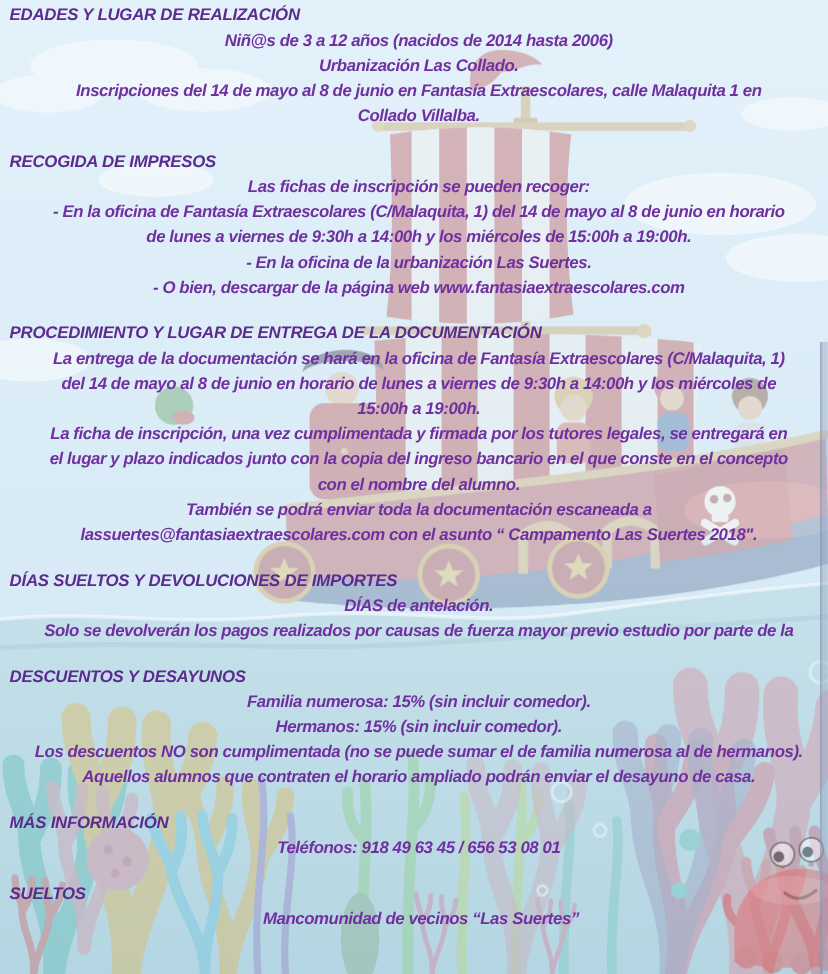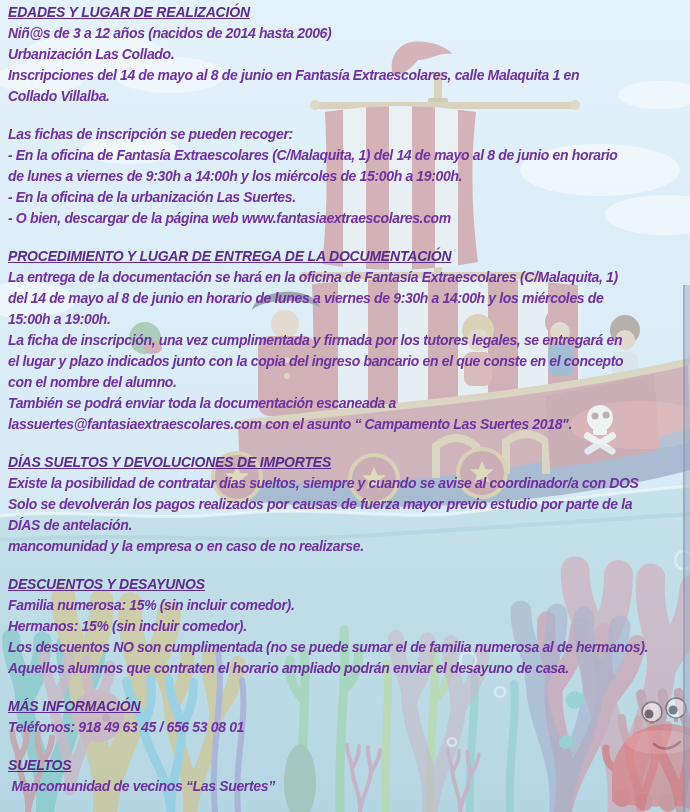--- a/index.html
+++ b/index.html
@@ -17,30 +17,30 @@
   svg.bg{position:absolute;left:0;top:0;z-index:0;}
   .content{
     position:relative;z-index:2;
     padding:2px 0 0 8px;
   }
   .sec{margin:0 0 17px 0;}
   .sec h2{
     margin:0;
     font:italic bold 14px/21px "Liberation Sans",sans-serif;
     color:var(--heading);
-    text-decoration:underline;
     letter-spacing:-0.2px;
     white-space:pre;
   }
   .sec p{
     margin:0;
     font:italic bold 14px/21px "Liberation Sans",sans-serif;
     color:var(--body);
     letter-spacing:-0.35px;
     white-space:pre;
+    text-align:center;
   }
 </style>
 </head>
 <body>
 
 <div class="poster">
 
   <svg class="bg" width="690" height="812" viewBox="0 0 690 812">
     <defs>
       <linearGradient id="skyGrad" x1="0" y1="0" x2="0" y2="1">
@@ -233,43 +233,42 @@
 
   <div class="content">
       <section class="sec">
         <h2>EDADES Y LUGAR DE REALIZACIÓN</h2>
         <p>Niñ@s de 3 a 12 años (nacidos de 2014 hasta 2006)</p>
         <p>Urbanización Las Collado.</p>
         <p>Inscripciones del 14 de mayo al 8 de junio en Fantasía Extraescolares, calle Malaquita 1 en</p>
         <p>Collado Villalba.</p>
       </section>
       <section class="sec">
+        <h2>RECOGIDA DE IMPRESOS</h2>
         <p>Las fichas de inscripción se pueden recoger:</p>
         <p>- En la oficina de Fantasía Extraescolares (C/Malaquita, 1) del 14 de mayo al 8 de junio en horario</p>
         <p>de lunes a viernes de 9:30h a 14:00h y los miércoles de 15:00h a 19:00h.</p>
         <p>- En la oficina de la urbanización Las Suertes.</p>
         <p>- O bien, descargar de la página web www.fantasiaextraescolares.com</p>
       </section>
       <section class="sec">
         <h2>PROCEDIMIENTO Y LUGAR DE ENTREGA DE LA DOCUMENTACIÓN</h2>
         <p>La entrega de la documentación se hará en la oficina de Fantasía Extraescolares (C/Malaquita, 1)</p>
         <p>del 14 de mayo al 8 de junio en horario de lunes a viernes de 9:30h a 14:00h y los miércoles de</p>
         <p>15:00h a 19:00h.</p>
         <p>La ficha de inscripción, una vez cumplimentada y firmada por los tutores legales, se entregará en</p>
         <p>el lugar y plazo indicados junto con la copia del ingreso bancario en el que conste en el concepto</p>
         <p>con el nombre del alumno.</p>
         <p>También se podrá enviar toda la documentación escaneada a</p>
         <p>lassuertes@fantasiaextraescolares.com con el asunto “ Campamento Las Suertes 2018".</p>
       </section>
       <section class="sec">
         <h2>DÍAS SUELTOS Y DEVOLUCIONES DE IMPORTES</h2>
-        <p>Existe la posibilidad de contratar días sueltos, siempre y cuando se avise al coordinador/a con DOS</p>
+        <p>DÍAS de antelación.</p>
         <p>Solo se devolverán los pagos realizados por causas de fuerza mayor previo estudio por parte de la</p>
-        <p>DÍAS de antelación.</p>
-        <p>mancomunidad y la empresa o en caso de no realizarse.</p>
       </section>
       <section class="sec">
         <h2>DESCUENTOS Y DESAYUNOS</h2>
         <p>Familia numerosa: 15% (sin incluir comedor).</p>
         <p>Hermanos: 15% (sin incluir comedor).</p>
         <p>Los descuentos NO son cumplimentada (no se puede sumar el de familia numerosa al de hermanos).</p>
         <p>Aquellos alumnos que contraten el horario ampliado podrán enviar el desayuno de casa.</p>
       </section>
       <section class="sec">
         <h2>MÁS INFORMACIÓN</h2>

